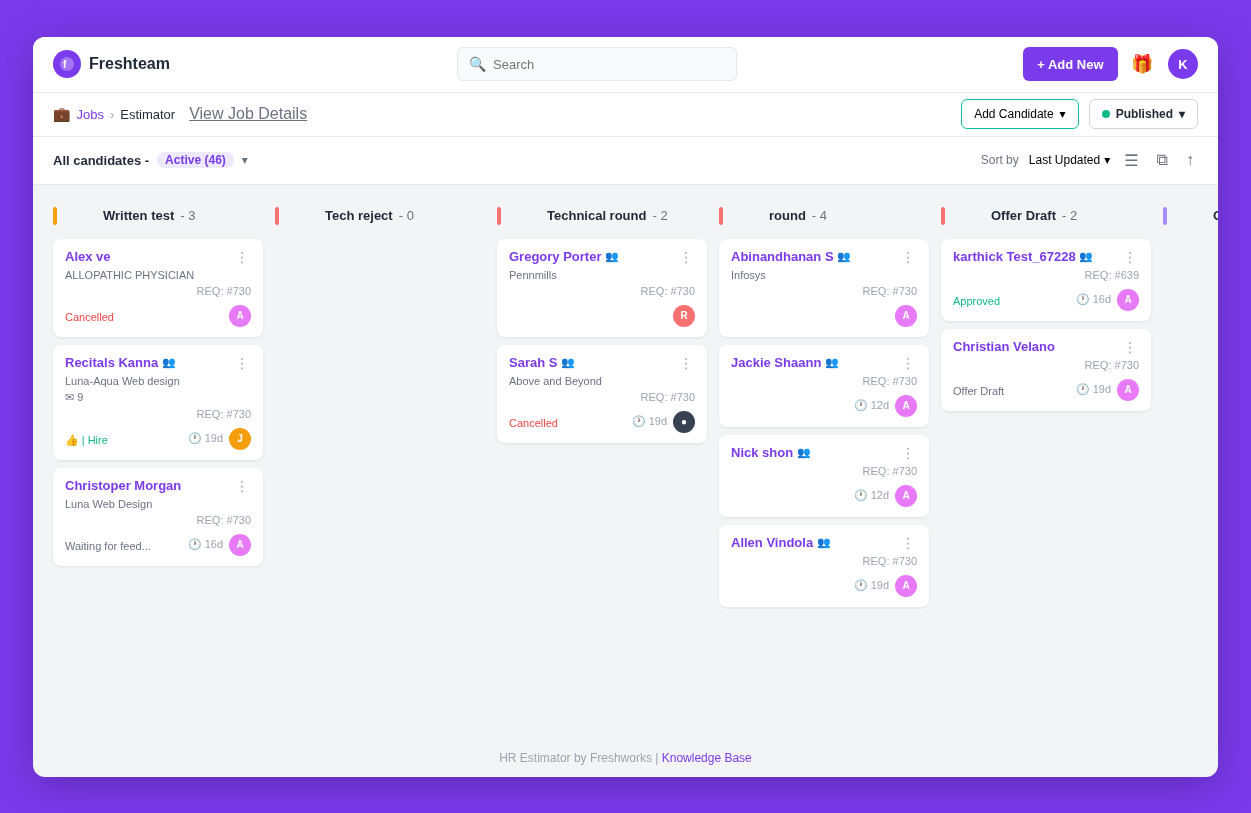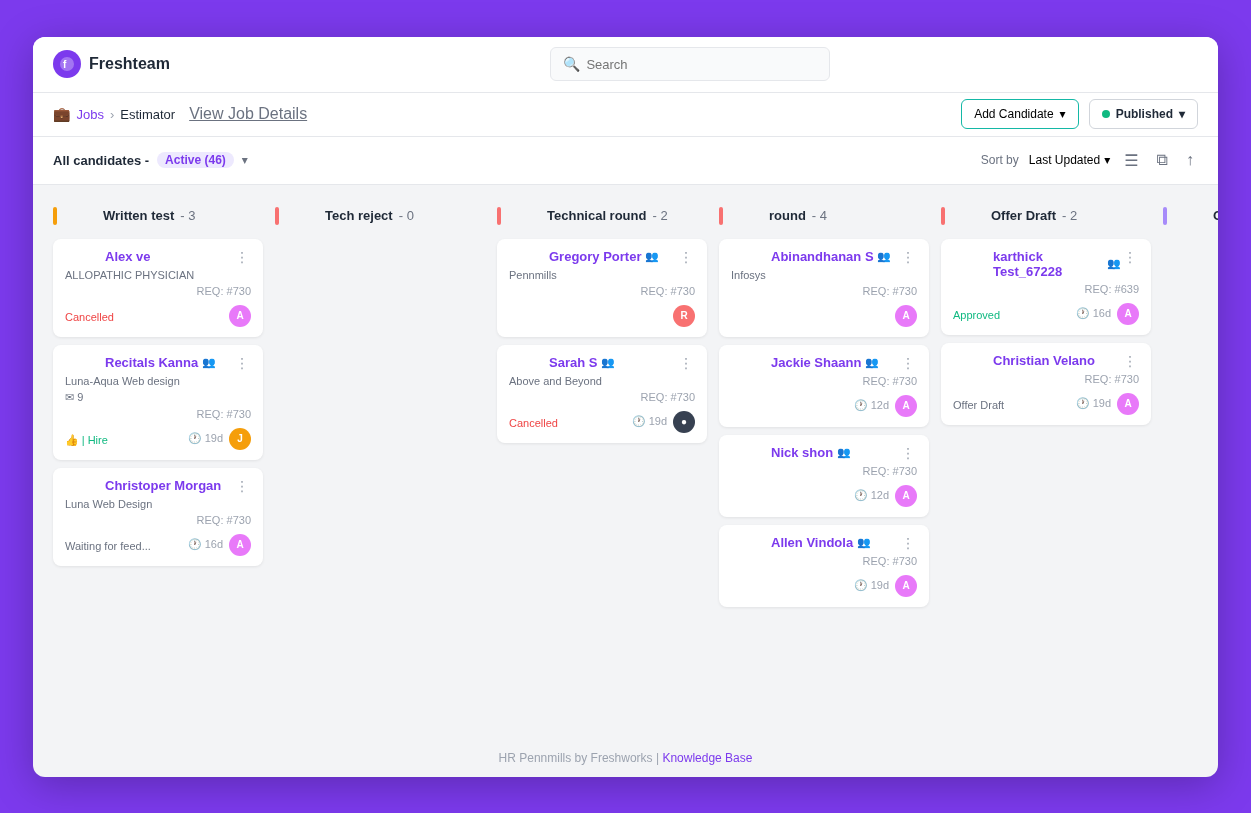--- a/index.html
+++ b/index.html
@@ -305,21 +305,20 @@
       padding: 10px 12px;
       box-shadow: 0 1px 3px rgba(0,0,0,0.08);
       display: flex;
       flex-direction: column;
       gap: 4px;
     }
     .card-top {
       display: flex;
       align-items: flex-start;
       justify-content: space-between;
-      margin-left: 40px;
     }
     .card-name {
       color: #7c3aed;
       font-size: 13px;
       font-weight: 600;
       cursor: pointer;
       display: flex;
       align-items: center;
       gap: 4px;
     }
@@ -420,20 +419,29 @@
       <span class="logo-text">Freshteam</span>
     </div>
 
     <div class="search-bar">
       <div class="search-input-wrap">
         <span class="search-icon-svg">🔍</span>
         <input type="text" placeholder="Search" style="">
       </div>
     </div>
 
+    <div class="header-actions">
+      <button class="btn-add-new">
+        <span>+ Add New</span>
+      </button>
+      <button class="btn-gift">🎁</button>
+      <div class="avatar-k">
+        <span>K</span>
+      </div>
+    </div>
   </div>
 
   <div class="breadcrumb-bar">
     <div class="breadcrumb-area">
       <span class="breadcrumb-icon">💼</span>
       <a class="breadcrumb-link">Jobs</a>
       <span class="breadcrumb-sep">›</span>
       <span class="breadcrumb-current">Estimator</span>
       <span class="view-job-details">View Job Details</span>
     </div>
@@ -685,18 +693,18 @@
       <div class="column">
         <div class="column-header">
     <div class="column-indicator" style="background:#a78bfa"></div>
     <span class="column-title">Offered</span>
 
   </div>
       </div>
     </div>
 
   <div class="footer">
-    <span>HR Pennmills</span>
+    <span>HR Estimator</span>
     <span>by Freshworks</span>
     <span> | </span>
     <a href="#">Knowledge Base</a>
   </div>
 </div>
 
 </body></html>

